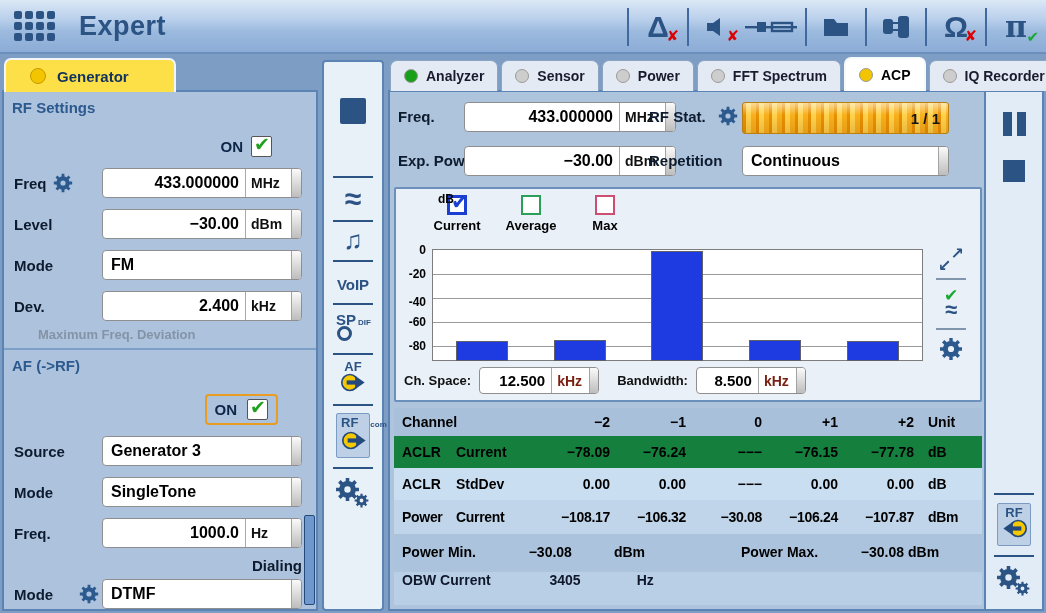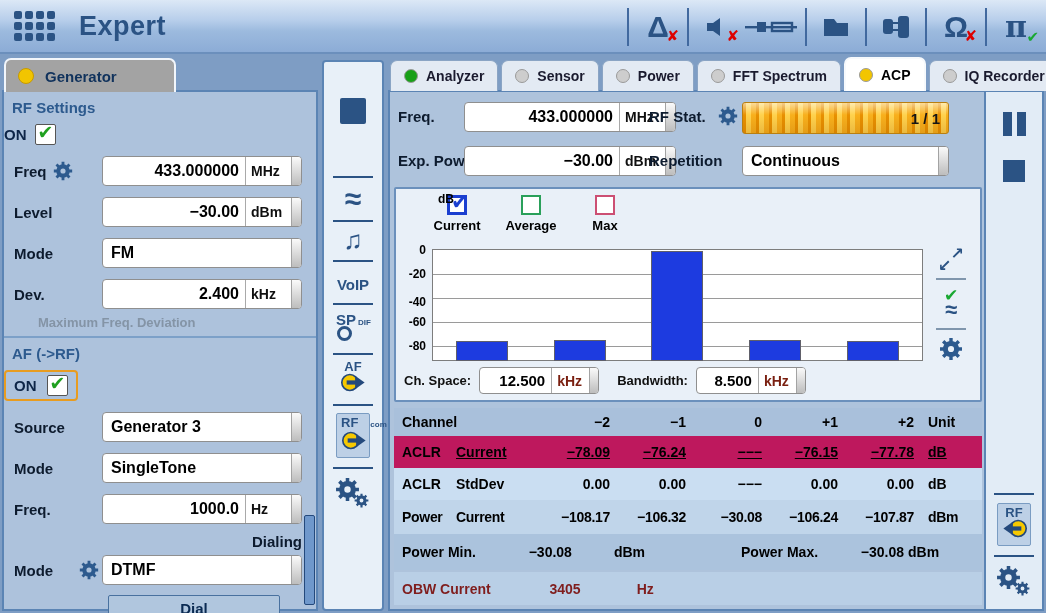--- a/index.html
+++ b/index.html
@@ -15,30 +15,30 @@
   .app-title { font-size:27px; font-weight:bold; color:#2b5384; margin-left:24px; letter-spacing:.5px; }
   .hdr-tools { position:absolute; right:6px; top:0; height:54px; display:flex; align-items:center; }
   .hdr-sep { width:2px; height:38px; background:#41699f; margin:0 5px; }
   .hdr-ic { width:48px; height:44px; display:flex; align-items:center; justify-content:center; position:relative; color:#2b5384; }
   .hdr-glyph { font-size:30px; font-weight:bold; color:#2b5384; line-height:1; }
   .serifed { font-family:"DejaVu Serif",serif; }
   .mini-x { position:absolute; right:3px; bottom:4px; color:#dd0000; font-size:15px; font-weight:bold; }
   .mini-ck { position:absolute; right:1px; bottom:3px; color:#19a832; font-size:15px; font-weight:bold; }
 
   
-  .gen-tab { position:absolute; left:4px; top:58px; width:172px; height:34px; background:#a3a3a3;
+  .gen-tab { position:absolute; left:4px; top:58px; width:172px; height:34px; background:#fde047;
     border:2px solid #f2f6fb; border-bottom:none; border-radius:7px 7px 0 0;
-    display:flex; align-items:center; gap:11px; padding-left:12px; z-index:3; }
+    display:flex; align-items:center; gap:11px; padding-left:24px; z-index:3; }
   .dot { width:16px; height:16px; border-radius:50%; }
   .dot-yellow { background:#f2c500; border:1px solid #c79a00; }
   .gen-tab-label { font-size:15px; font-weight:bold; color:#10325c; }
   .left-panel { position:absolute; left:2px; top:90px; width:316px; height:521px;
     background:#adc2dc; border:2px solid #5b84b4; z-index:2; }
   .sec-title { font-size:15px; font-weight:bold; color:#2d5a8e; padding:7px 0 0 8px; }
-  .on-row { display:flex; justify-content:flex-start; align-items:center; gap:8px; padding-right:44px; margin-top:8px; }
+  .on-row { display:flex; justify-content:flex-end; align-items:center; gap:8px; padding-right:44px; margin-top:20px; }
   .on-label { font-size:15px; font-weight:bold; color:#0d2547; }
   .cbx { width:21px; height:21px; background:#fff; border:1px solid #555; border-radius:2px;
     position:relative; display:flex; align-items:center; justify-content:center; }
   .cbx .ck { color:#1fa01f; font-size:19px; font-weight:bold; position:absolute; top:-4px; left:2px; }
   .focus-ring { border:2px solid #e89c20; border-radius:4px; padding:3px 8px; display:flex; align-items:center; gap:10px; }
   .frow { display:flex; align-items:center; padding:0 14px 0 10px; margin-top:11px; height:30px;justify-content:flex-end; }
   .flabel { font-size:15px; font-weight:bold; color:#0d1b2e; }
   .gear { width:20px; height:20px; color:#2d5a8e; margin-left:6px; flex:none; }
   .fgroup { margin-left:auto; width:200px; height:30px; background:#fff; border:1px solid #8f8f8f;
     border-radius:4px; display:flex; align-items:center; position:relative; padding-right:10px; }
@@ -133,28 +133,28 @@
   .sgroup .fval { font-size:15px; }
   .sgroup .funit { width:38px; font-size:14px; color:#7a1f10; }
 
   
   .acp-table { position:absolute; left:4px; top:316px; width:588px; border-collapse:collapse; table-layout:fixed; }
   .acp-table td { font-size:14px; font-weight:bold; color:#000; white-space:nowrap; overflow:hidden; }
   .acp-table .lab { padding-left:8px; text-align:left; }
   .acp-table .num { text-align:right; padding-right:12px; }
   .acp-table .unit { text-align:left; padding-left:2px; }
   tr.t-head td { height:28px; background:#a9c0db; }
-  tr.t-r1 td { height:32px; background:#be185d;text-decoration:underline; }
+  tr.t-r1 td { height:32px; background:#15803d; }
   tr.t-r2 td { height:32px; background:#cadef2; }
   tr.t-r3 td { height:34px; background:#c0d5ea; letter-spacing:-.3px; }
   .grp { display:inline-block; min-width:54px; }
   .row-minmax { position:absolute; left:4px; top:442px; width:588px; height:36px; background:#abc3dd;
     display:flex; align-items:center; font-size:14px; font-weight:bold; color:#000; }
   .row-obw { position:absolute; left:4px; top:480px; width:588px; height:33px; background:#b9cfe6;
-    display:flex; align-items:center; font-size:14px; font-weight:bold; color:#7f1d1d; }
+    display:flex; font-size:14px; font-weight:bold; color:#0f172a; }
 
   .strip-bottom { margin-top:auto; display:flex; flex-direction:column; align-items:center; margin-bottom:10px; }
 </style>
 </head>
 <body>
 
 <svg width="0" height="0" style="position:absolute" aria-hidden="true">
   <defs>
     <symbol id="gear" viewBox="0 0 24 24">
       <path d="M12 1 V6 M12 18 V23 M1 12 H6 M18 12 H23 M4.2 4.2 L7.8 7.8 M16.2 16.2 L19.8 19.8 M19.8 4.2 L16.2 7.8 M7.8 16.2 L4.2 19.8" stroke="currentColor" stroke-width="3.4" fill="none"></path>

